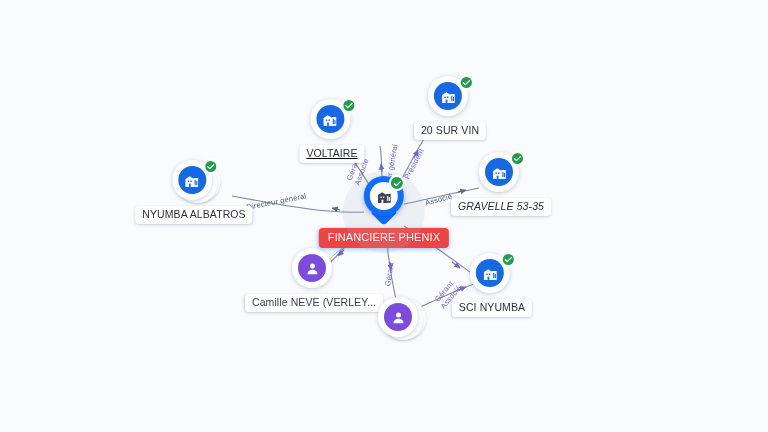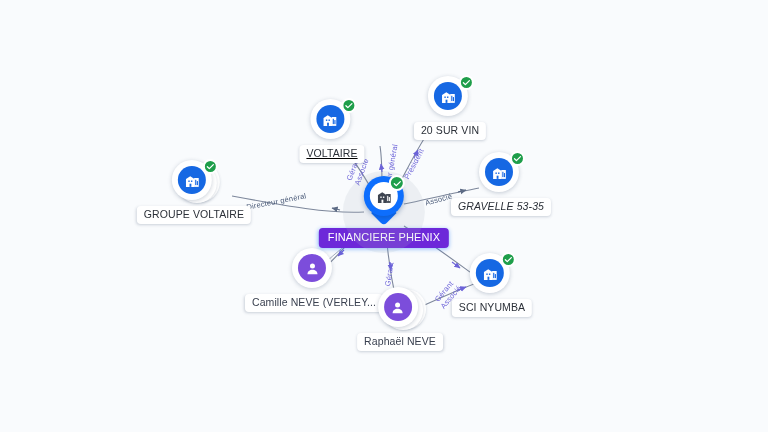--- a/index.html
+++ b/index.html
@@ -171,21 +171,21 @@
     background: #ffffff;
     border-radius: 4px;
     font-size: 10.5px;
     line-height: 13px;
     color: #2b3038;
     white-space: nowrap;
     box-shadow: 0 1px 3px rgba(40,60,90,0.22);
     letter-spacing: 0.1px;
   }
   .node-label.selected {
-    background: #6d28d9;
+    background: #ef4444;
     color: #ffffff;
     font-size: 11px;
     padding: 3px 9px 4px 9px;
     box-shadow: 0 1px 4px rgba(13,110,253,0.45);
   }
   .node-label.muted {
     color: #3a4150;
   }
 
   
@@ -294,21 +294,21 @@
             <rect x="8" y="16.5" width="2.6" height="4.5" fill="#1668e3"></rect>
           </svg>
         </div>
       </div>
       <div class="badge-check">
         <svg width="9" height="9" viewBox="0 0 24 24" fill="none">
           <path d="M4 12.5l5.2 5.2L20 7" stroke="#ffffff" stroke-width="3.4" stroke-linecap="round" stroke-linejoin="round"></path>
         </svg>
       </div>
     </div>
-    <div class="node-label">GROUPE VOLTAIRE</div>
+    <div class="node-label">NYUMBA ALBATROS</div>
   </div>
 
   <div class="node" style="left:332px; top:131px;text-decoration:underline;">
     <div class="node-art">
       <div class="node-disc">
         <div class="icon-circle company">
           <svg width="17" height="17" viewBox="0 0 24 24" fill="none">
             <path d="M3 21V10l6-4 6 4v11" fill="#ffffff"></path>
             <rect x="14.5" y="8.5" width="6.5" height="12.5" fill="#ffffff"></rect>
             <rect x="16" y="11" width="1.6" height="7.5" fill="#1668e3"></rect>
@@ -420,21 +420,20 @@
       <div class="stack-card s2"></div>
       <div class="node-disc">
         <div class="icon-circle person">
           <svg width="15" height="15" viewBox="0 0 24 24" fill="#ffffff">
             <circle cx="12" cy="8" r="4"></circle>
             <path d="M4 21c0-4.4 3.6-7 8-7s8 2.6 8 7z"></path>
           </svg>
         </div>
       </div>
     </div>
-    <div class="node-label muted">Raphaël NEVE</div>
   </div>
 
   <div class="node" style="left:384px; top:212px; z-index:5;">
     <div class="focus-halo"></div>
     <div class="pin">
       <div class="pin-tip"></div>
       <div class="pin-body"></div>
       <div class="pin-hole">
         <svg width="17" height="17" viewBox="0 0 24 24" fill="none">
           <path d="M3 21V10l6-4 6 4v11" fill="#3d4450"></path>

